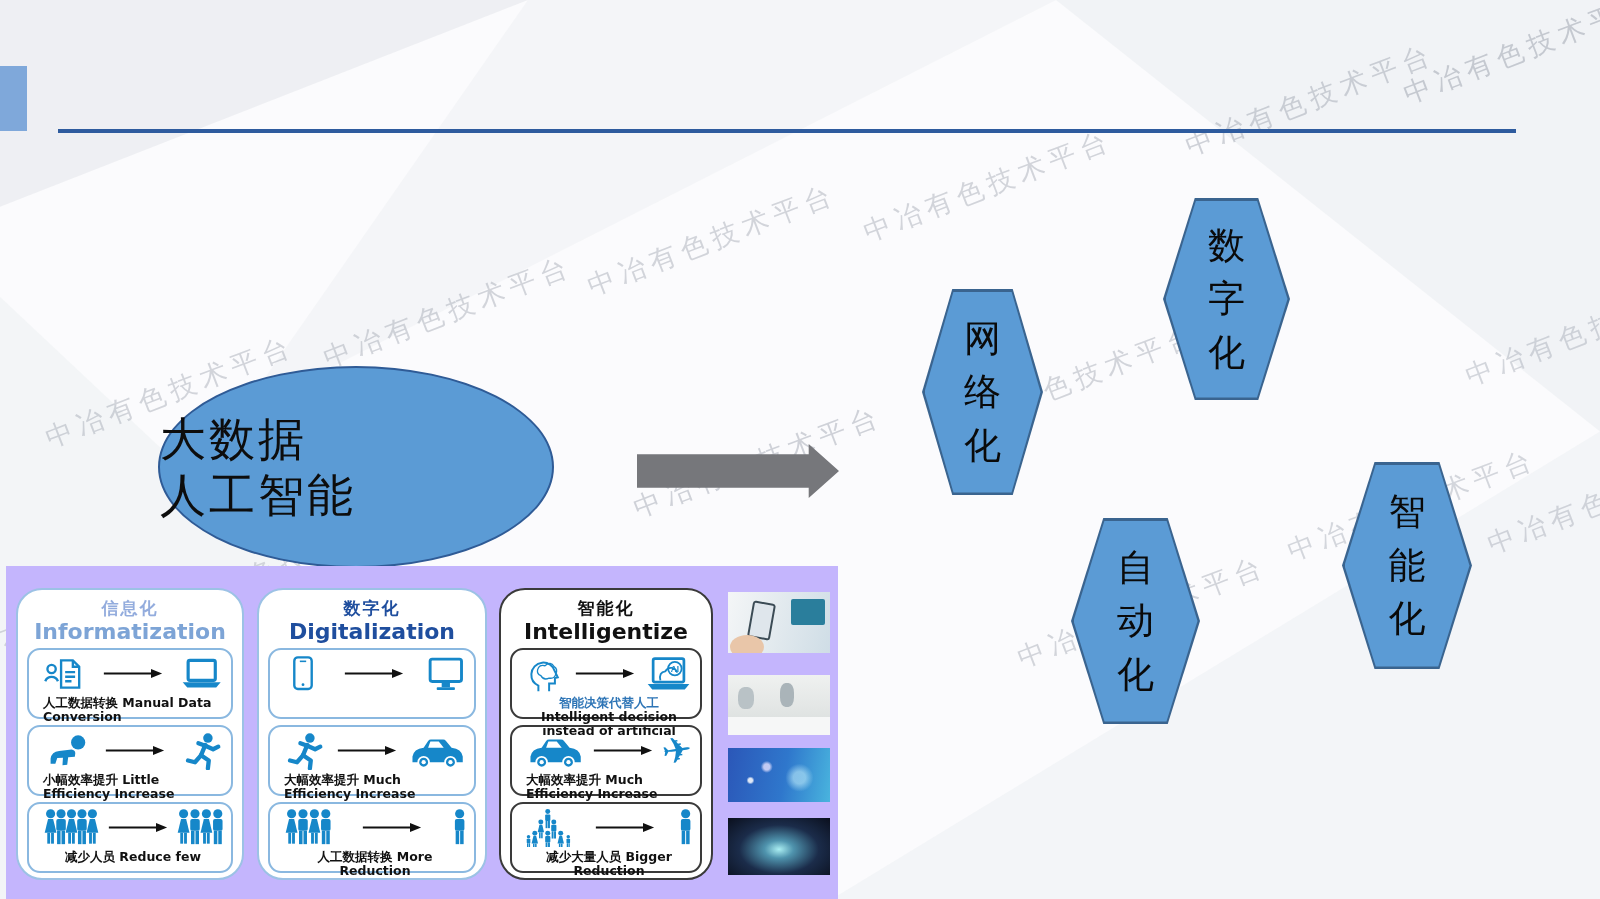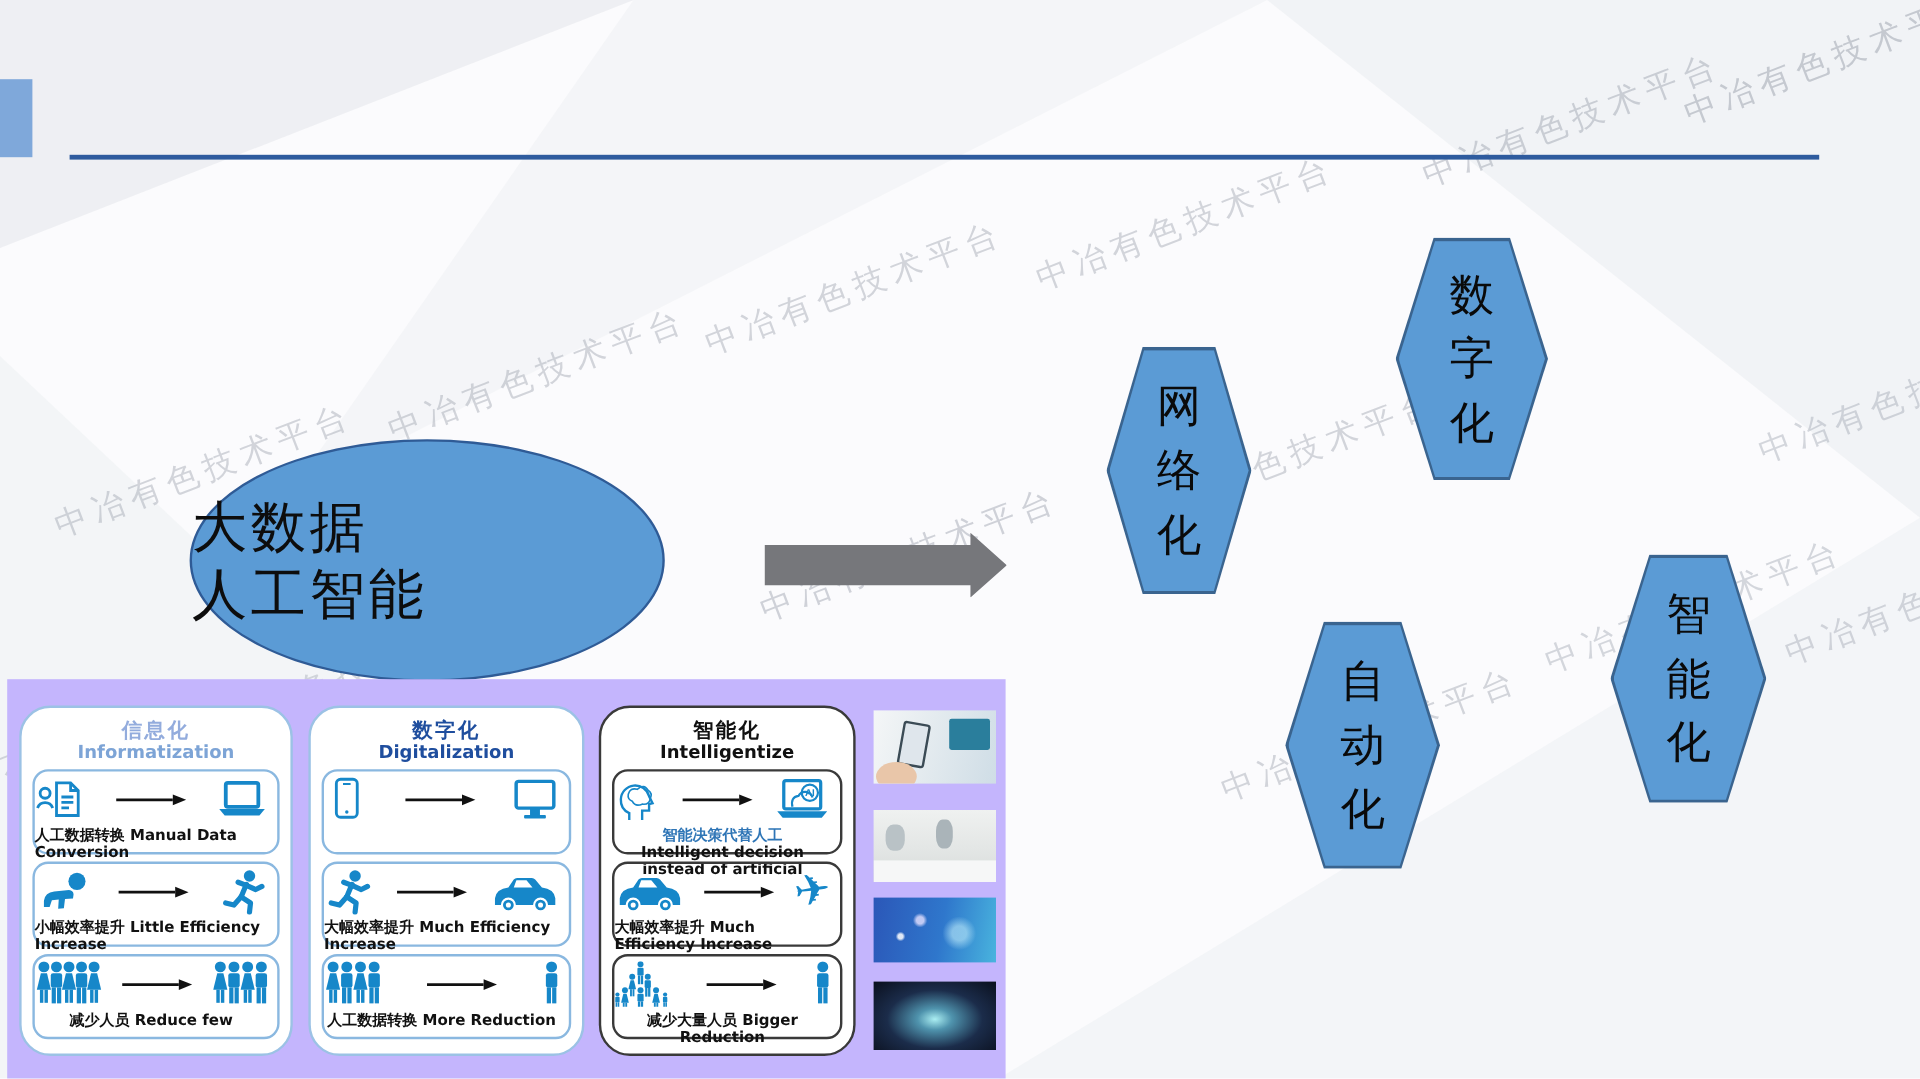--- a/index.html
+++ b/index.html
@@ -46,28 +46,28 @@
         font-size:37px;color:#0a0a0a;line-height:1.45;}
 
   
   .panel-area{position:absolute;left:6px;top:566px;width:832px;height:333px;background:#c4b5fd;}
   .panel{position:absolute;border:2px solid;border-radius:26px;box-sizing:border-box;
          background:#fff;text-align:center;}
   .panel-1{left:10px;top:22px;width:228px;height:292px;border-color:#9cc2e5;}
   .panel-2{left:251px;top:22px;width:230px;height:292px;border-color:#9cc2e5;}
   .panel-3{left:493px;top:22px;width:214px;height:292px;border-color:#3a3a3a;}
   .panel-title-zh{font-size:17px;font-weight:bold;margin-top:7px;letter-spacing:2px;}
-  .panel-title-en{font-size:15px;font-weight:bold;line-height:1.05;}
+  .panel-title-en{font-size:22px;font-weight:bold;line-height:1.05;}
   .panel-1 .panel-title-zh{color:#93acdd;}
   .panel-1 .panel-title-en{color:#7da4d6;}
   .panel-2 .panel-title-zh,.panel-2 .panel-title-en{color:#1f4e9e;}
   .panel-3 .panel-title-zh,.panel-3 .panel-title-en{color:#111;}
   .rows{display:flex;flex-direction:column;gap:6px;padding:5px 9px 0 9px;}
   .subbox{border:2px solid;border-radius:13px;height:71px;box-sizing:border-box;
-          padding:2px 8px 0 0;text-align:left;}
+          padding:2px 8px 0 14px;text-align:left;}
   .panel-1 .subbox,.panel-2 .subbox{border-color:#8ab8e0;}
   .panel-3 .subbox{border-color:#3a3a3a;}
   .icon-row{display:flex;align-items:center;justify-content:space-between;height:43px;}
   .icon{display:inline-flex;align-items:center;}
   .icon svg{height:38px;width:auto;display:block;}
   .glyph{font-size:36px;color:#1687c9;line-height:1;transform:rotate(-8deg);}
   .arr{width:60px;height:11px;flex:0 0 auto;margin:0 4px;}
   .caption{font-size:12.5px;font-weight:bold;color:#111;line-height:1.12;margin-top:1px;}
   .caption.center{text-align:center;}
   .caption .zh.blue{color:#2e75b6;}

